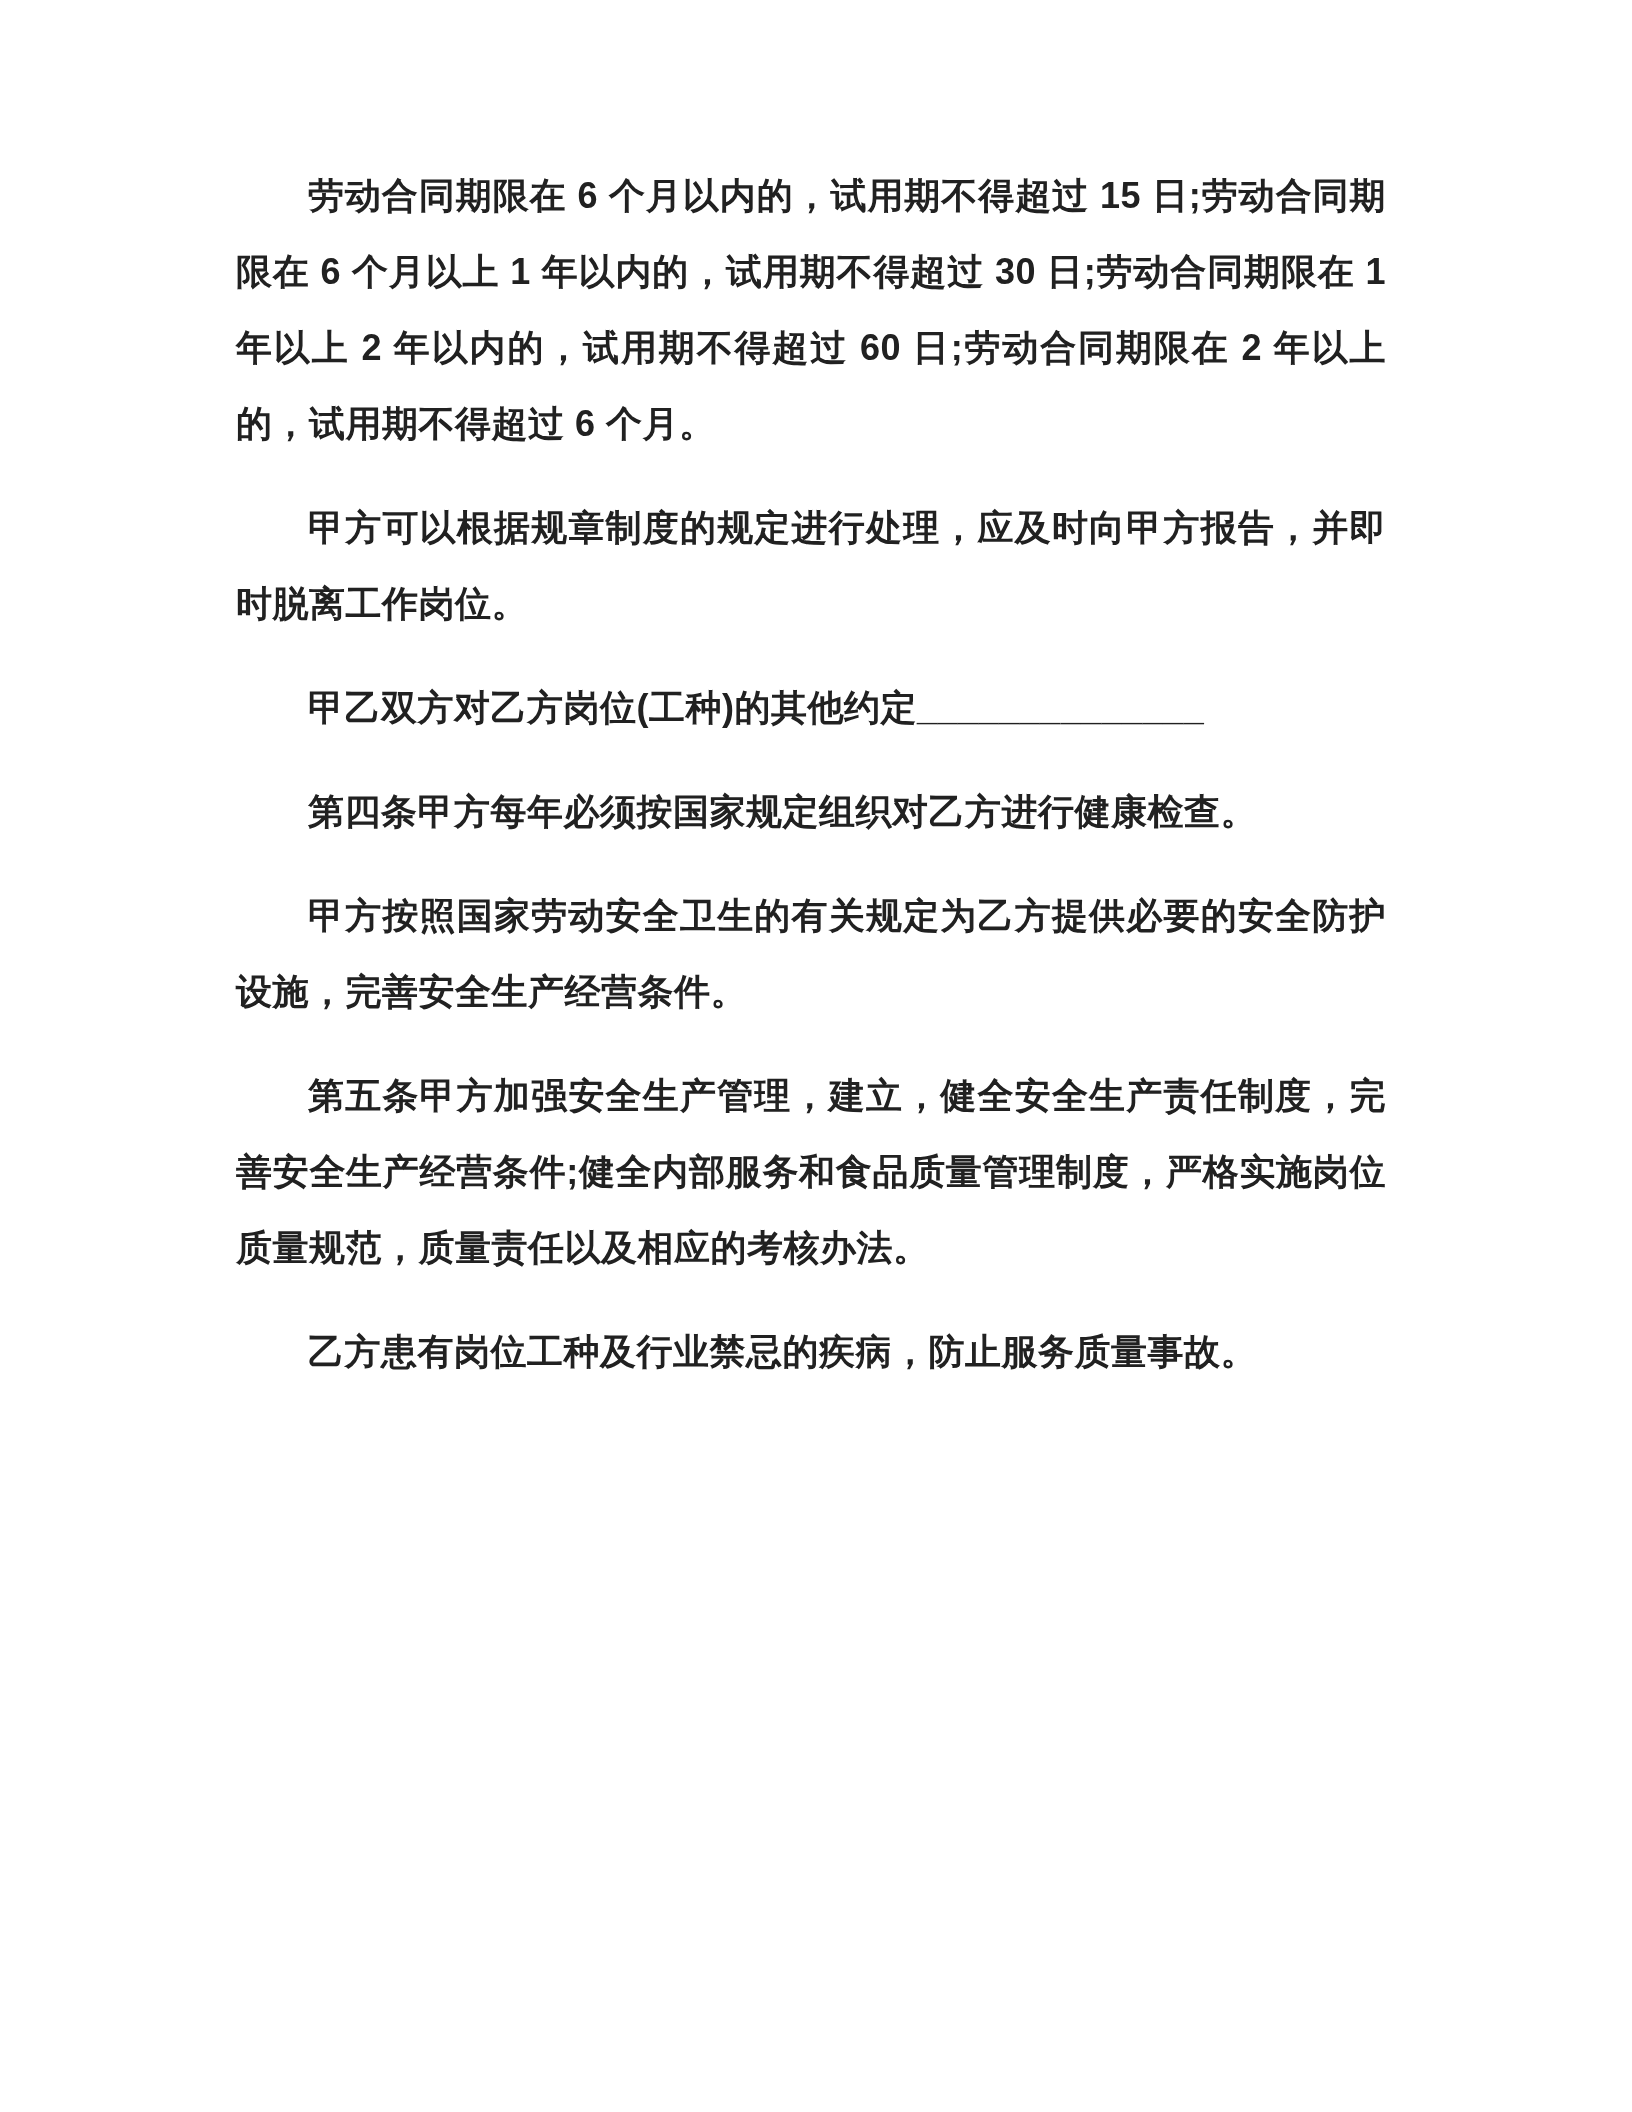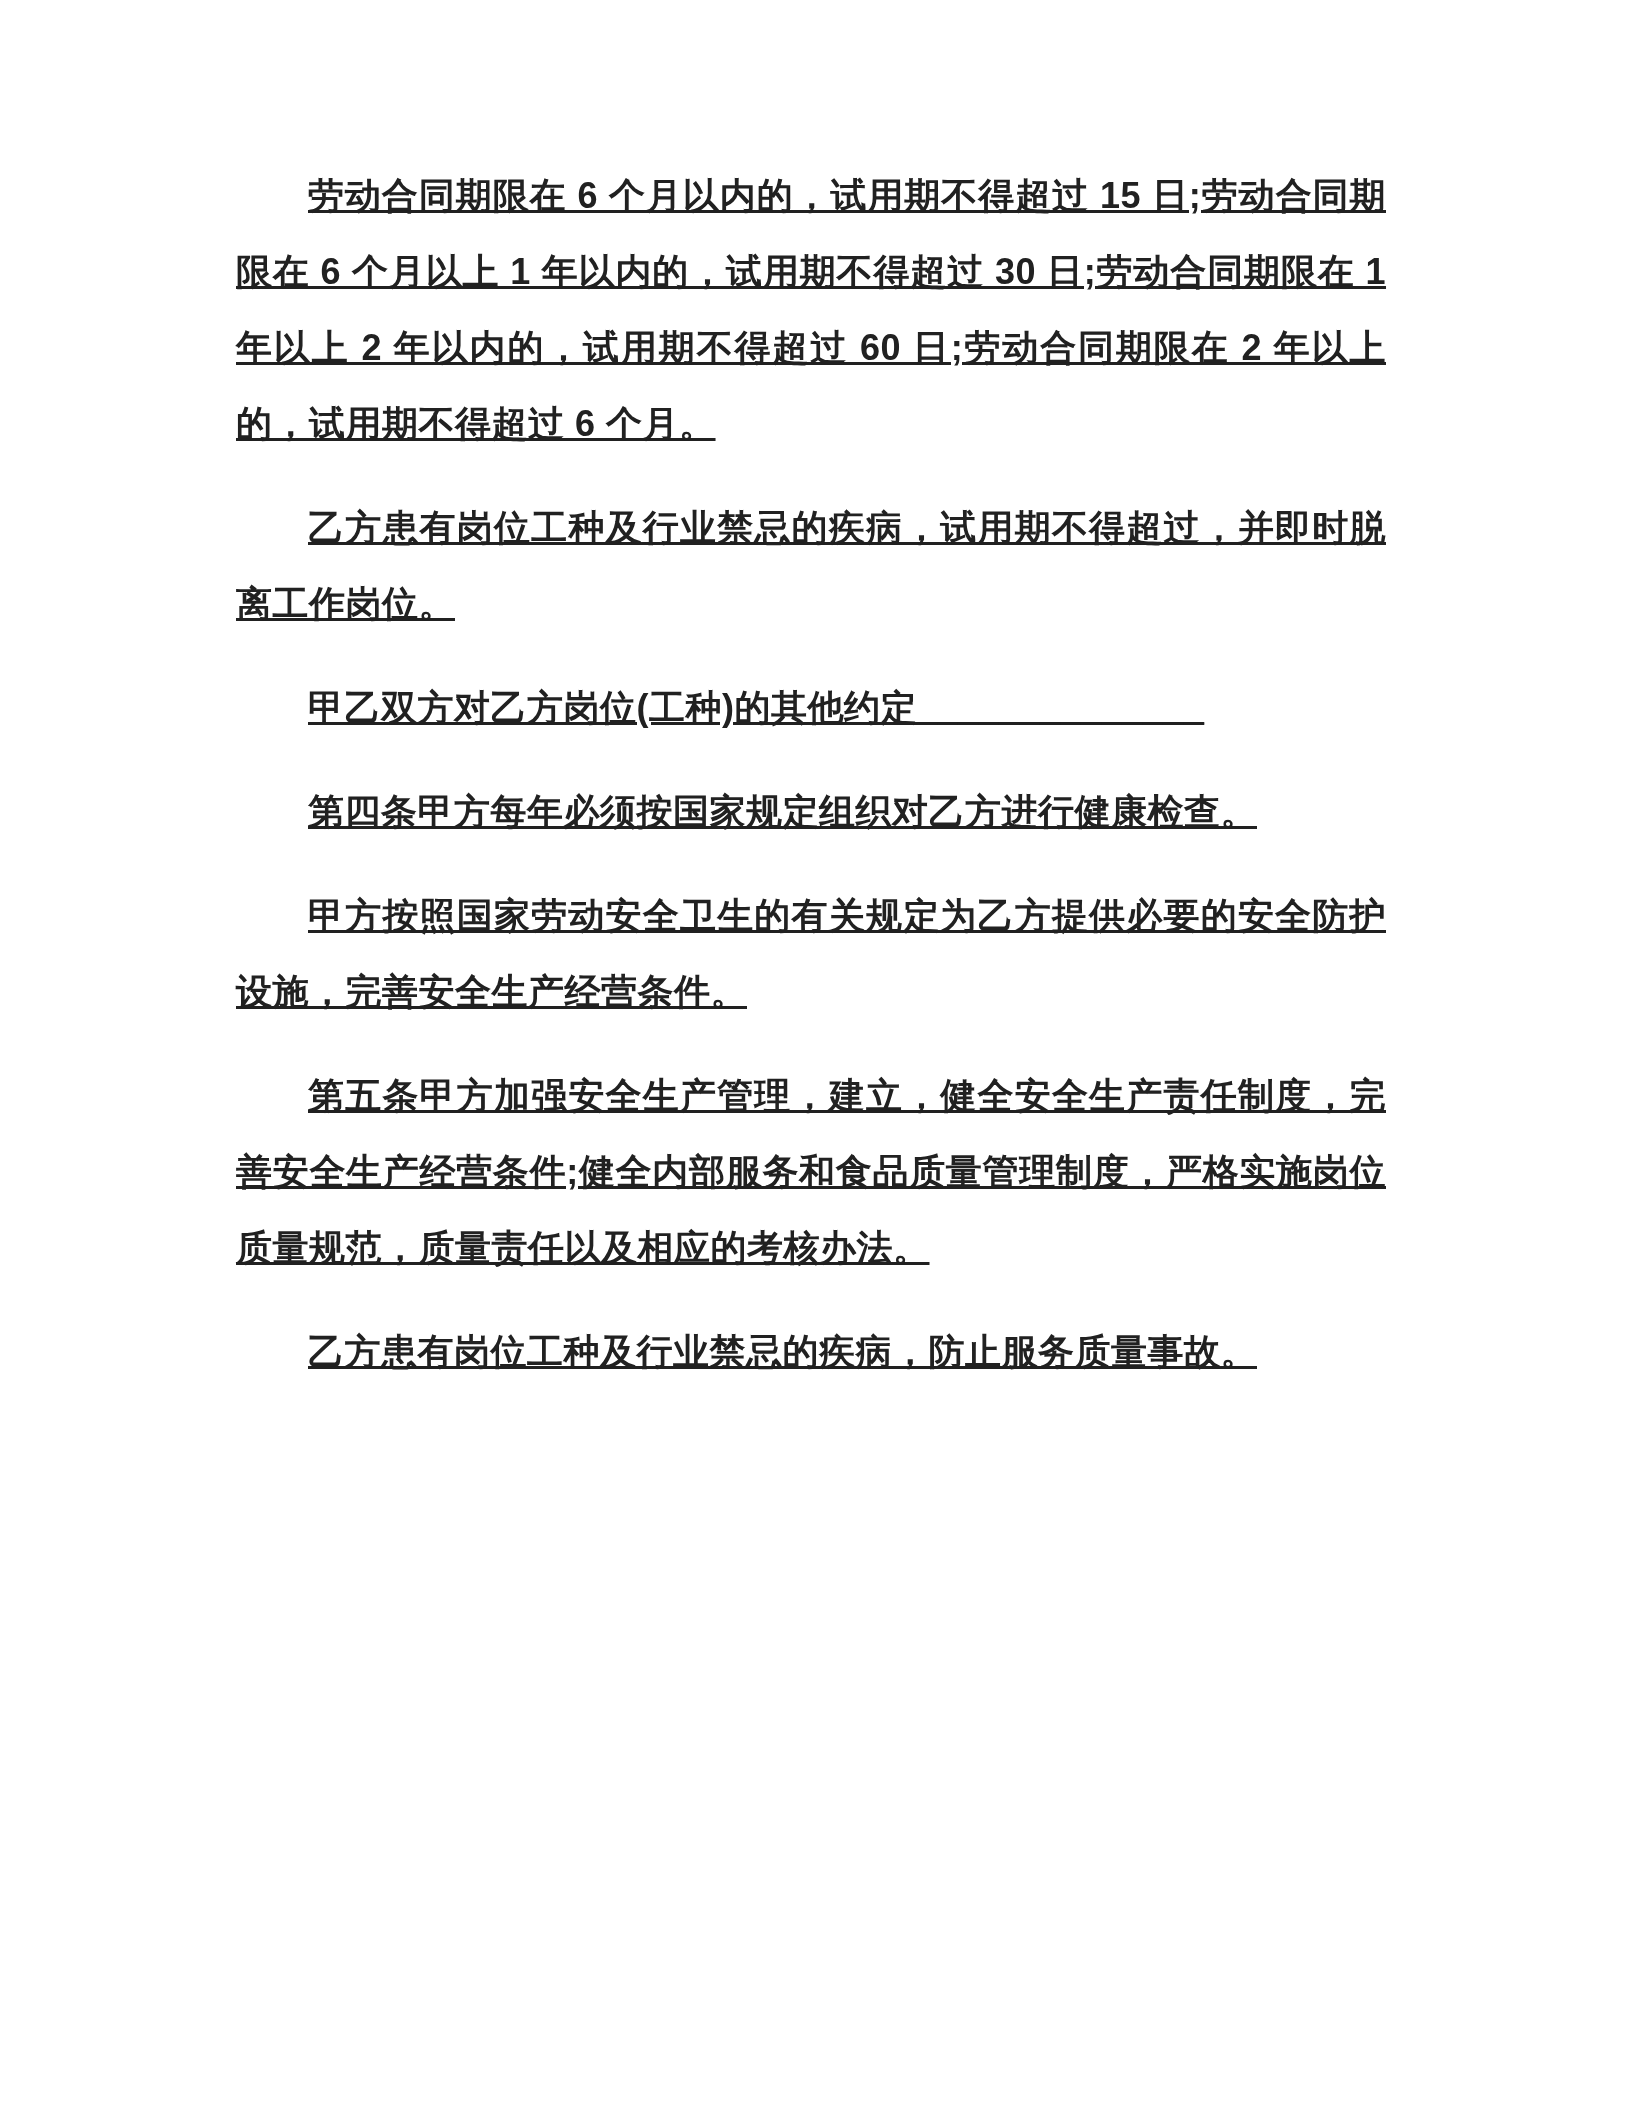--- a/index.html
+++ b/index.html
@@ -21,27 +21,26 @@
     font-weight: 600;
     color: #212121;
     overflow: hidden;
   }
   .page p {
     margin: 0 8px 28px 0;
     text-indent: 2em;
     text-align: justify;
     letter-spacing: 0.5px;
     word-break: break-all;
-    text-decoration: underline;
   }
 </style>
 </head>
 <body>
 
 <div class="page">
   <p>劳动合同期限在 6 个月以内的，试用期不得超过 15 日;劳动合同期限在 6 个月以上 1 年以内的，试用期不得超过 30 日;劳动合同期限在 1 年以上 2 年以内的，试用期不得超过 60 日;劳动合同期限在 2 年以上的，试用期不得超过 6 个月。</p>
-  <p>乙方患有岗位工种及行业禁忌的疾病，试用期不得超过，并即时脱离工作岗位。</p>
+  <p>甲方可以根据规章制度的规定进行处理，应及时向甲方报告，并即时脱离工作岗位。</p>
   <p>甲乙双方对乙方岗位(工种)的其他约定______________</p>
   <p>第四条甲方每年必须按国家规定组织对乙方进行健康检查。</p>
   <p>甲方按照国家劳动安全卫生的有关规定为乙方提供必要的安全防护设施，完善安全生产经营条件。</p>
   <p>第五条甲方加强安全生产管理，建立，健全安全生产责任制度，完善安全生产经营条件;健全内部服务和食品质量管理制度，严格实施岗位质量规范，质量责任以及相应的考核办法。</p>
   <p>乙方患有岗位工种及行业禁忌的疾病，防止服务质量事故。</p>
 </div>
 
 </body></html>

